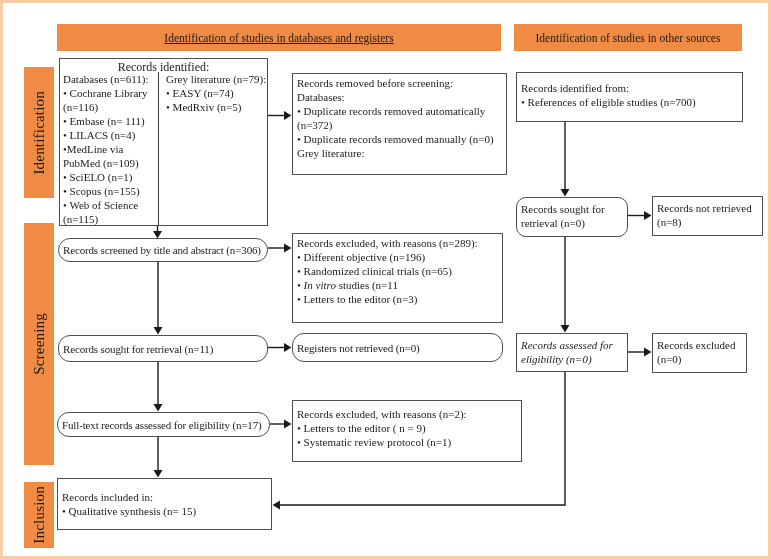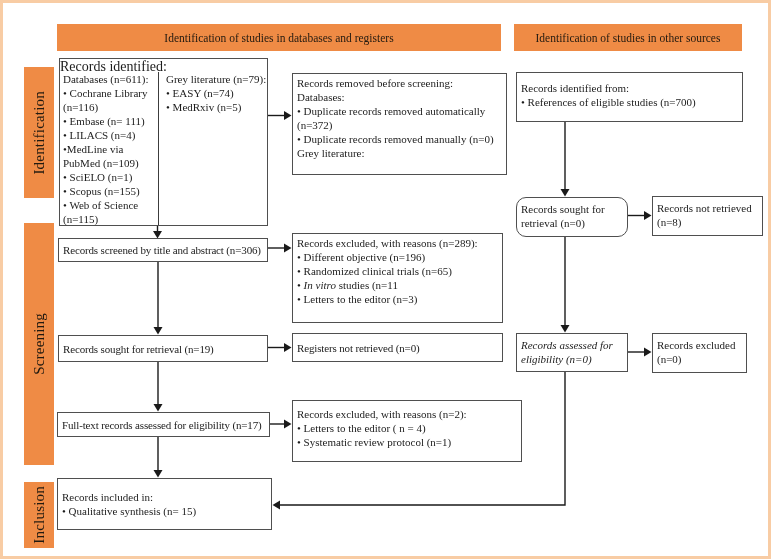--- a/index.html
+++ b/index.html
@@ -24,23 +24,23 @@
     font-size:15px; color:#221a10; letter-spacing:0.2px;
   }
 
   .bx {
     position:absolute; background:#ffffff; border:1px solid #4f4f4f;
     box-sizing:border-box; font-size:11px; line-height:14px; z-index:2;
   }
   .pad { padding:2px 4px; }
   .oneline {
     display:flex; align-items:center; padding-left:4px;
-    white-space:nowrap; letter-spacing:-0.15px;
-  }
-  .b1-title { margin-top:1px; font-size:14px; }
+    white-space:nowrap; letter-spacing:-0.15px;border-radius:12px;
+  }
+  .b1-title { text-align:center; margin-top:1px; font-size:12px; }
   .b1-divider { position:absolute; left:98px; top:13px; bottom:0; width:1px; background:#3c3c3c; }
   .b1-col { position:absolute; top:13px; }
   .b1-col.left  { left:3px;  width:94px; }
   .b1-col.right { left:106px; width:100px; }
   .it { font-style:italic; }
 </style>
 </head>
 <body>
 
 <div class="canvas">
@@ -108,21 +108,21 @@
         <polygon points="644,347.5 644,356.5 651.5,352" stroke="none"></polygon>
       </g>
 
       <g>
         <polyline points="565,372 565,505 280,505" fill="none"></polyline>
         <polygon points="280,500.5 280,509.5 272.5,505" stroke="none"></polygon>
       </g>
     </g>
   </svg>
 
-  <div class="hdr" style="left:57px; top:24px; width:444px; height:27px;">
+  <div class="hdr" style="left:57px; top:24px; width:444px; height:27px;text-decoration:underline;">
     <span>Identification of studies in databases and registers</span>
   </div>
   <div class="hdr" style="left:514px; top:24px; width:228px; height:27px;">
     <span>Identification of studies in other sources</span>
   </div>
 
   <div class="side" style="top:67px; height:131px;">
     <span>Identification</span>
   </div>
   <div class="side" style="top:223px; height:242px;">
@@ -166,34 +166,34 @@
 
   <div class="bx pad" style="left:292px; top:233px; width:211px; height:90px;">
     <div>Records excluded, with reasons (n=289):</div>
     <div>• Different objective (n=196)</div>
     <div>• Randomized clinical trials (n=65)</div>
     <div><span>• </span><span class="it">In vitro</span><span> studies (n=11</span></div>
     <div>• Letters to the editor (n=3)</div>
   </div>
 
   <div class="bx oneline" style="left:58px; top:335px; width:210px; height:27px;">
-    <span>Records sought for retrieval (n=19)</span>
+    <span>Records sought for retrieval (n=11)</span>
   </div>
 
   <div class="bx oneline" style="left:292px; top:333px; width:211px; height:29px;">
     <span>Registers not retrieved (n=0)</span>
   </div>
 
   <div class="bx oneline" style="left:57px; top:412px; width:213px; height:25px;">
     <span>Full-text records assessed for eligibility (n=17)</span>
   </div>
 
   <div class="bx pad" style="left:292px; top:400px; width:230px; height:62px; padding-top:6px;">
     <div>Records excluded, with reasons (n=2):</div>
-    <div>• Letters to the editor ( n = 4)</div>
+    <div>• Letters to the editor ( n = 9)</div>
     <div>• Systematic review protocol (n=1)</div>
   </div>
 
   <div class="bx pad" style="left:57px; top:478px; width:215px; height:52px; padding-top:11px;">
     <div>Records included in:</div>
     <div>• Qualitative synthesis (n= 15)</div>
   </div>
 
   <div class="bx pad" style="left:516px; top:72px; width:227px; height:50px; padding-top:8px;">
     <div>Records identified from:</div>

